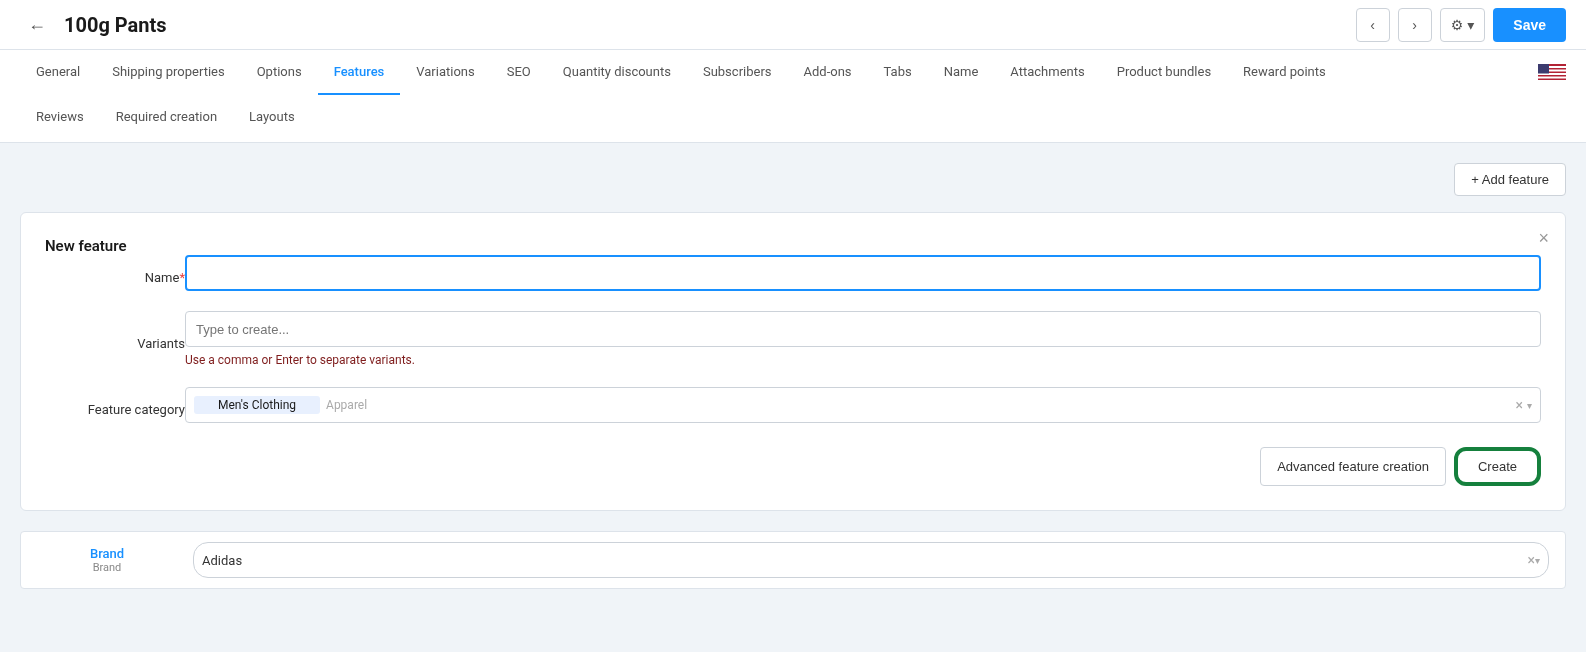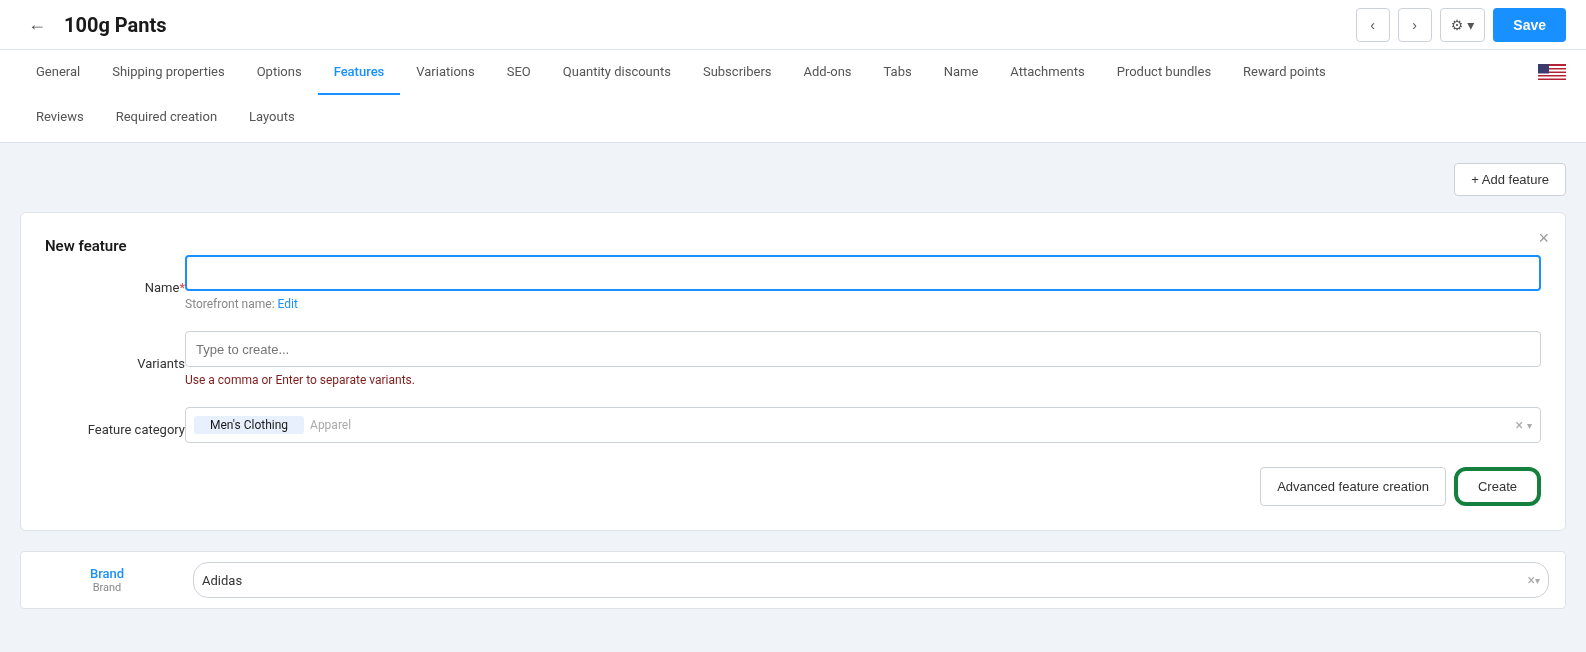--- a/index.html
+++ b/index.html
@@ -240,21 +240,21 @@
       display: flex;
       align-items: center;
       height: 36px;
       padding: 0 8px;
       background: #fff;
       position: relative;
     }
     .select-tag {
       background: #e8f0fe;
       border-radius: 3px;
-      padding: 2px 16px;
+      padding: 2px 24px;
       font-size: 12px;
       color: #1a1a1a;
       margin-right: 6px;
     }
     .select-sub {
       font-size: 12px;
       color: #aaa;
     }
     .select-controls {
       margin-left: auto;
@@ -419,24 +419,20 @@
     <span class="panel-title">New feature</span>
     <button class="close-panel-btn">×</button>
 
     
     <div class="form-row">
       <div class="form-label">
         <span>Name</span><span class="required-mark">*</span>
       </div>
       <div class="form-field-wrap">
         <input type="text" class="text-input" style="">
-        <div class="storefront-hint">
-          <span>Storefront name:</span>
-          <a>Edit</a>
-        </div>
       </div>
     </div>
 
     
     <div class="form-row">
       <div class="form-label">Variants</div>
       <div class="form-field-wrap">
         <input type="text" class="variants-input" placeholder="Type to create..." style="">
         <div class="variants-hint">Use a comma or Enter to separate variants.</div>
       </div>

